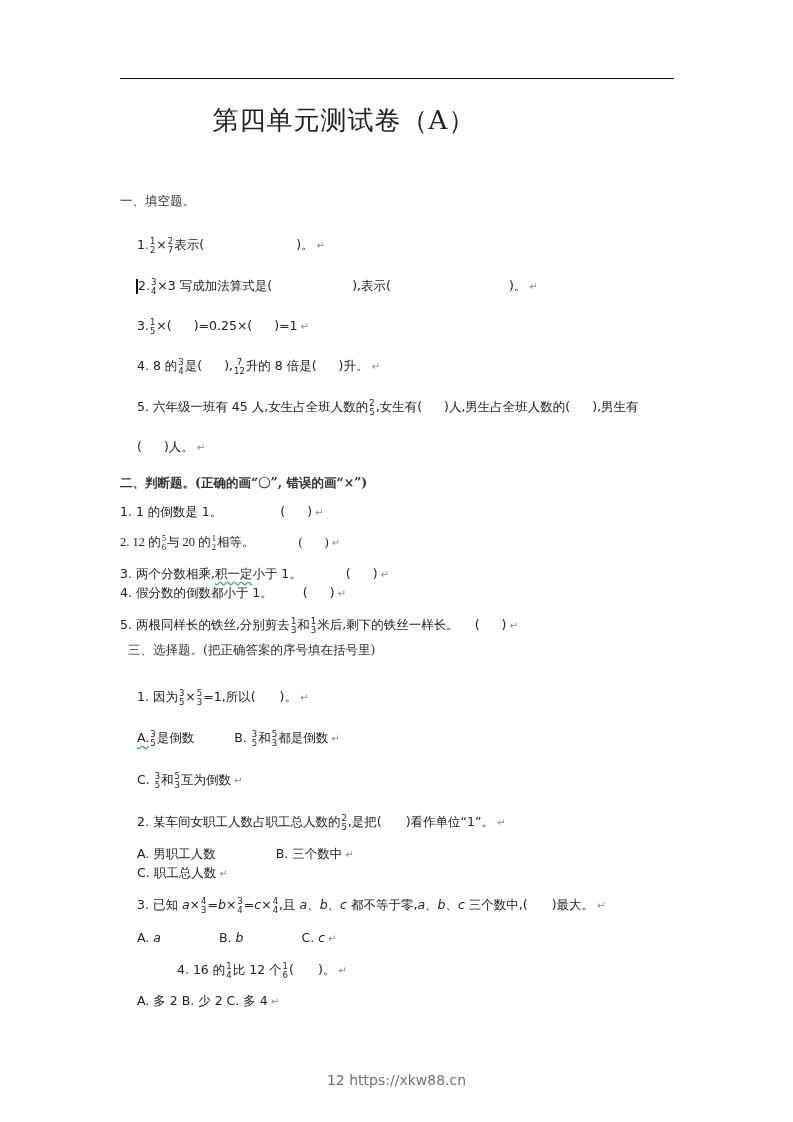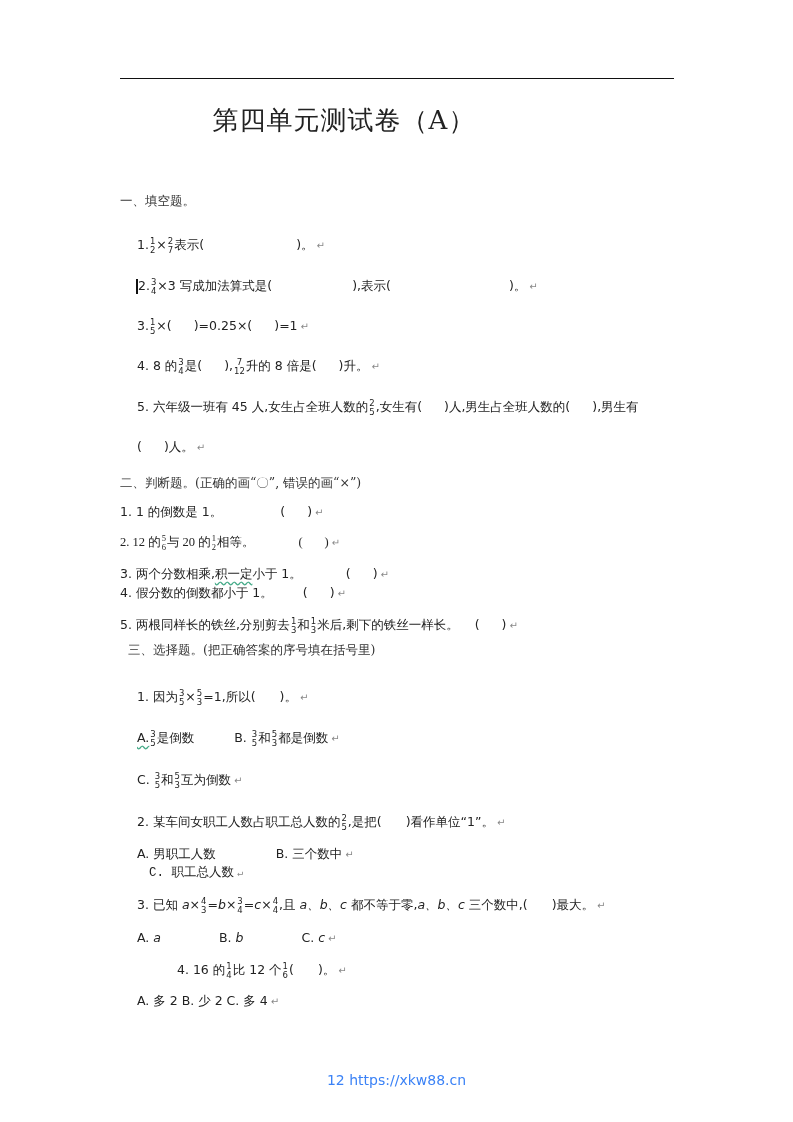--- a/index.html
+++ b/index.html
@@ -9,21 +9,21 @@
   .line{position:absolute;font-size:12.5px;white-space:nowrap;line-height:18px;color:#222;}
   .sec{font-family:"DejaVu Serif",serif;font-size:12.5px;color:#333;}
   .frac{display:inline-block;vertical-align:middle;text-align:center;font-size:8.5px;line-height:9px;margin:0 1px;}
   .frac .n{display:block;}
   .frac .d{display:block;}
   .gap{display:inline-block;}
   .mark{color:#888;font-size:10px;margin-left:3px;}
   .it{font-style:italic;}
   .cursor{display:inline-block;width:2px;height:15px;background:#111;vertical-align:middle;margin-right:0;}
   .squig{text-decoration:underline wavy #4a8;text-underline-offset:3px;text-align:center;}
-  .footer{position:absolute;left:0;width:793px;top:1072px;text-align:center;font-size:14px;color:#3b82f6;font-family:"DejaVu Sans",sans-serif;}
+  .footer{position:absolute;left:0;width:793px;top:1072px;text-align:center;font-size:14px;color:#737373;font-family:"DejaVu Sans",sans-serif;}
 </style>
 </head>
 <body>
 
 <div class="rule"></div>
 <div class="title">第四单元测试卷（A）</div>
 
 <div class="line sec" style="left:120px;top:192px;">一、填空题。</div>
 
 <div class="line" style="left:137px;top:236px;">
@@ -42,21 +42,21 @@
   <span>4. 8 的</span><span class="frac"><span class="n">3</span><span class="d">4</span></span><span>是(</span><span class="gap" style="width:22px"></span><span>),</span><span class="frac"><span class="n">7</span><span class="d">12</span></span><span>升的 8 倍是(</span><span class="gap" style="width:22px"></span><span>)升。</span><span class="mark">↵</span>
 </div>
 
 <div class="line" style="left:137px;top:398px;">
   <span>5. 六年级一班有 45 人,女生占全班人数的</span><span class="frac"><span class="n">2</span><span class="d">5</span></span><span>,女生有(</span><span class="gap" style="width:22px"></span><span>)人,男生占全班人数的(</span><span class="gap" style="width:22px"></span><span>),男生有</span>
 </div>
 <div class="line" style="left:137px;top:438px;">
   <span>(</span><span class="gap" style="width:22px"></span><span>)人。</span><span class="mark">↵</span>
 </div>
 
-<div class="line sec" style="left:120px;top:474px;">二、判断题。(正确的画“〇”, 错误的画“×”)</div>
+<div class="line sec" style="left:120px;top:474px;font-weight:bold;">二、判断题。(正确的画“〇”, 错误的画“×”)</div>
 
 <div class="line" style="left:120px;top:503px;">
   <span>1. 1 的倒数是 1。</span><span class="gap" style="width:58px"></span><span>(</span><span class="gap" style="width:22px"></span><span>)</span><span class="mark">↵</span>
 </div>
 
 <div class="line" style="left:120px;top:533px;font-family:Liberation Serif, serif;">
   <span>2. 12 的</span><span class="frac"><span class="n">5</span><span class="d">6</span></span><span>与 20 的</span><span class="frac"><span class="n">1</span><span class="d">2</span></span><span>相等。</span><span class="gap" style="width:44px"></span><span>(</span><span class="gap" style="width:22px"></span><span>)</span><span class="mark">↵</span>
 </div>
 
 <div class="line" style="left:120px;top:565px;">
@@ -85,21 +85,21 @@
   <span>C.</span> <span class="frac"><span class="n">3</span><span class="d">5</span></span><span>和</span><span class="frac"><span class="n">5</span><span class="d">3</span></span><span>互为倒数</span><span class="mark">↵</span>
 </div>
 
 <div class="line" style="left:137px;top:813px;">
   <span>2. 某车间女职工人数占职工总人数的</span><span class="frac"><span class="n">2</span><span class="d">5</span></span><span>,是把(</span><span class="gap" style="width:24px"></span><span>)看作单位“1”。</span><span class="mark">↵</span>
 </div>
 
 <div class="line" style="left:137px;top:845px;">
   <span>A. 男职工人数</span><span class="gap" style="width:60px"></span><span>B. 三个数中</span><span class="mark">↵</span>
 </div>
-<div class="line" style="left:149px;top:864px;font-family:Liberation Mono, monospace;">
+<div class="line" style="left:137px;top:864px;">
   <span>C. 职工总人数</span><span class="mark">↵</span>
 </div>
 
 <div class="line" style="left:137px;top:896px;">
   <span>3. 已知 </span><span class="it">a</span>×<span class="frac"><span class="n">4</span><span class="d">3</span></span><span>=</span><span class="it">b</span>×<span class="frac"><span class="n">3</span><span class="d">4</span></span><span>=</span><span class="it">c</span>×<span class="frac"><span class="n">4</span><span class="d">4</span></span><span>,且 </span><span class="it">a、b、c</span><span> 都不等于零,</span><span class="it">a、b、c</span><span> 三个数中,(</span><span class="gap" style="width:24px"></span><span>)最大。</span><span class="mark">↵</span>
 </div>
 
 <div class="line" style="left:137px;top:929px;">
   <span><span>A.</span> <span class="it">a</span></span><span class="gap" style="width:58px"></span><span><span>B.</span> <span class="it">b</span></span><span class="gap" style="width:58px"></span><span><span>C.</span> <span class="it">c</span></span><span class="mark">↵</span>
 </div>

